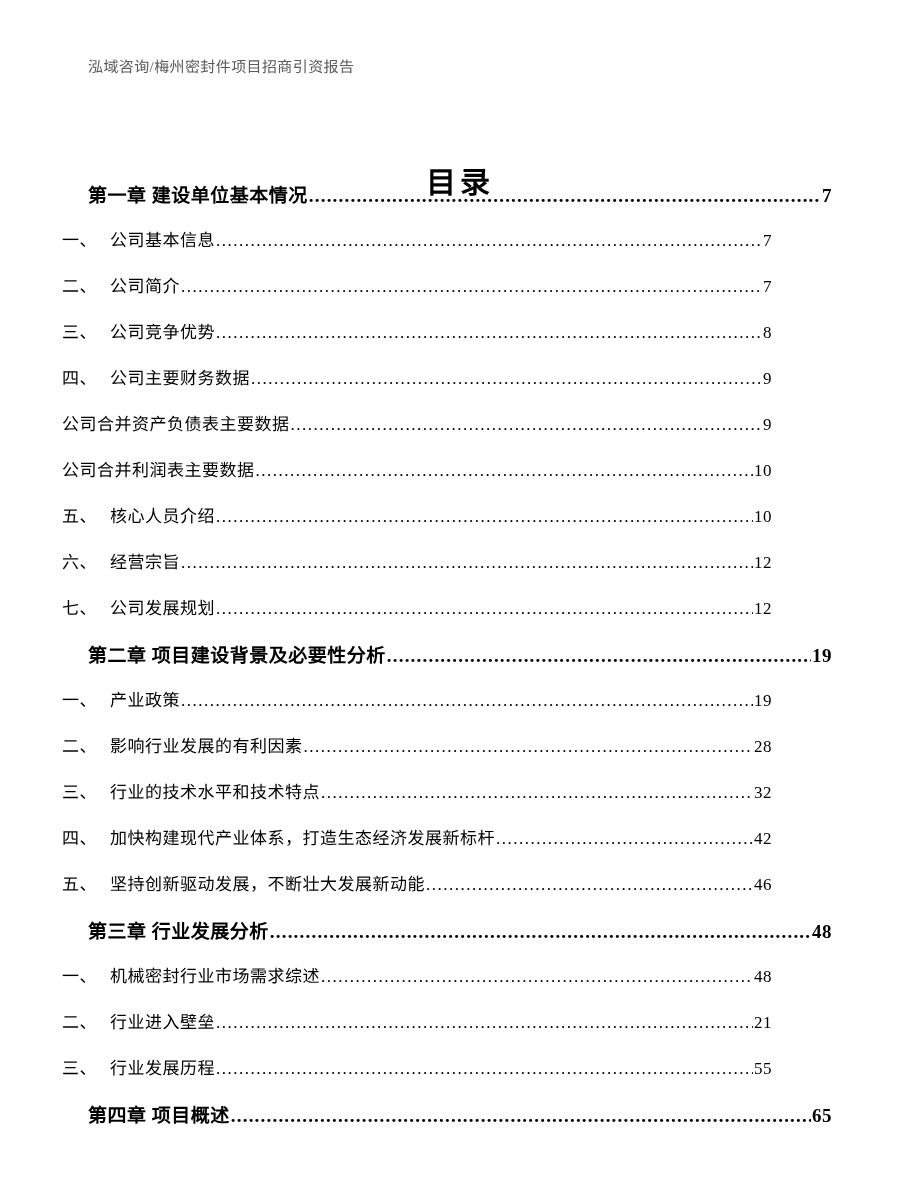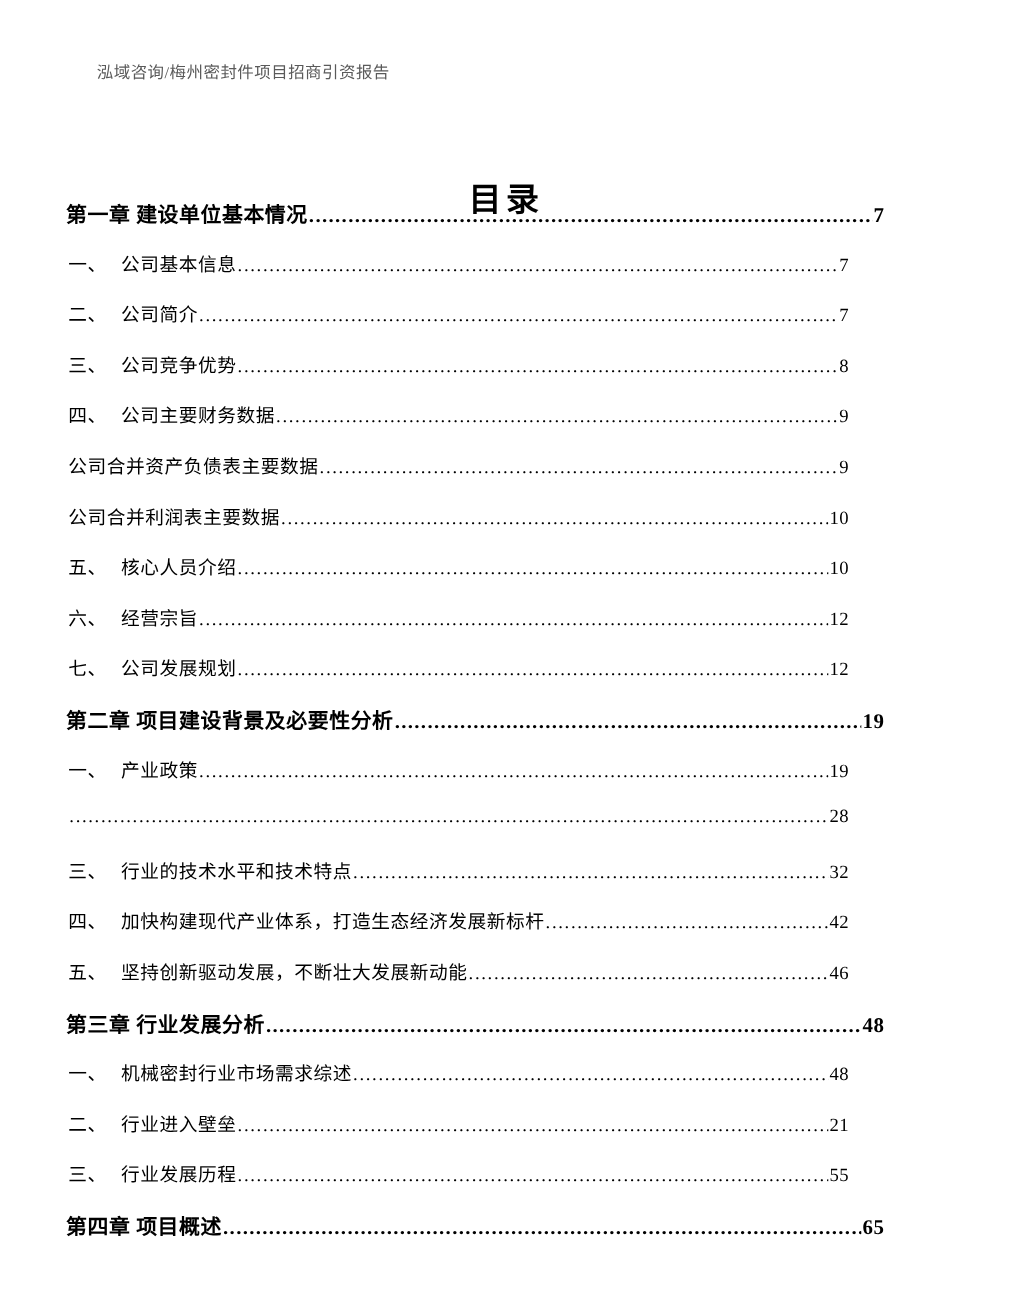--- a/index.html
+++ b/index.html
@@ -62,21 +62,21 @@
   .toc-row {
     display: flex;
     align-items: baseline;
     width: 744px;
     box-sizing: border-box;
     white-space: nowrap;
   }
 
   
   .toc-row.level-1 {
-    margin-left: 60px;
+    margin-left: 88px;
     height: 46px;
     font-size: 19px;
     font-weight: bold;
     letter-spacing: 0.5px;
     justify-content: center;
   }
 
   
   .toc-row.level-2 {
     margin-left: 62px;
@@ -190,20 +190,21 @@
         <span class="toc-label"><span class="toc-num-prefix">第二章</span>&nbsp;<span>项目建设背景及必要性分析</span></span>
         <span class="toc-leader"></span>
         <span class="toc-page">19</span>
       </div>
       <div class="toc-row level-2">
         <span class="toc-label"><span class="toc-num-prefix">一、</span><span>产业政策</span></span>
         <span class="toc-leader"></span>
         <span class="toc-page">19</span>
       </div>
       <div class="toc-row level-2">
+        <span class="toc-label"><span class="toc-num-prefix">二、</span><span>影响行业发展的有利因素</span></span>
         <span class="toc-leader"></span>
         <span class="toc-page">28</span>
       </div>
       <div class="toc-row level-2">
         <span class="toc-label"><span class="toc-num-prefix">三、</span><span>行业的技术水平和技术特点</span></span>
         <span class="toc-leader"></span>
         <span class="toc-page">32</span>
       </div>
       <div class="toc-row level-2">
         <span class="toc-label"><span class="toc-num-prefix">四、</span><span>加快构建现代产业体系，打造生态经济发展新标杆</span></span>

